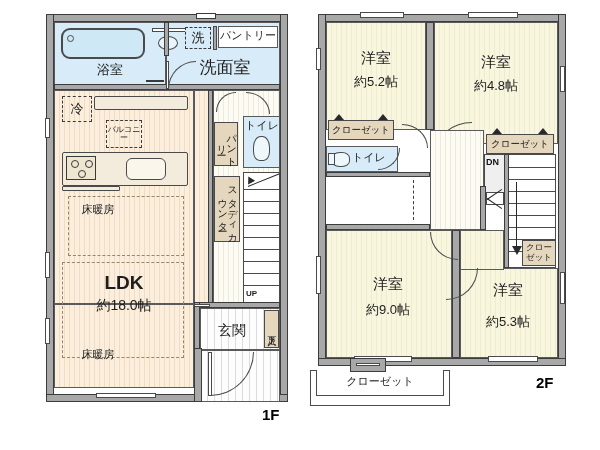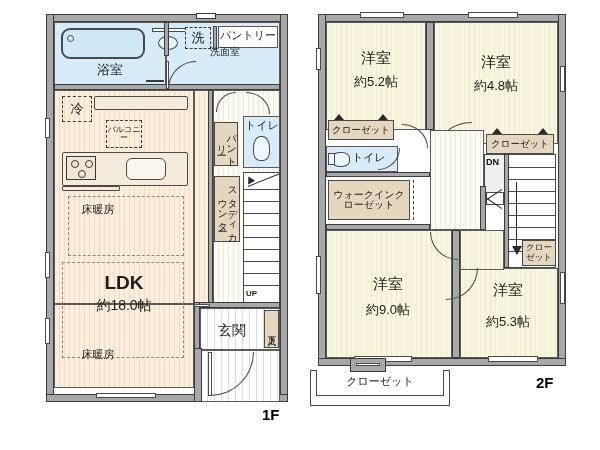--- a/index.html
+++ b/index.html
@@ -107,21 +107,21 @@
     <div class="wall" style="left:54px;top:84px;width:226px;height:6px;"></div>
 
     <div class="dashlbl fl-water" style="left:185px;top:27px;width:26px;height:22px;font-size:13px;">
       <span>洗</span>
     </div>
     <div class="wallthin" style="left:213px;top:26px;width:4px;height:24px;"></div>
     <div class="room" style="left:218px;top:26px;width:60px;height:22px;background:#ffffff;"></div>
     <div class="lbl" style="left:220px;top:30px;width:56px;font-size:11px;">パントリー</div>
 
     <div class="lbl c" style="left:110px;top:70px;font-size:13px;">浴室</div>
-    <div class="lbl c" style="left:225px;top:52px;font-size:10px;">洗面室</div>
+    <div class="lbl c" style="left:225px;top:68px;font-size:17px;">洗面室</div>
 
     <div class="windowtick" style="left:196px;top:12px;width:20px;height:2px;background:#fff;border:1px solid #3a3a3a;box-sizing:border-box;height:6px;top:13px;"></div>
 
     <div class="slidemark" style="left:146px;top:80px;width:18px;height:2px;"></div>
 
     <div class="swing tl" style="left:168px;top:61px;width:28px;height:28px;background:transparent;"></div>
     <div class="slide" style="left:166px;top:61px;width:3px;height:28px;"></div>
 
     <div class="room fl-ldk" style="left:54px;top:90px;width:140px;height:214px;"></div>
     <div class="room fl-ldk" style="left:54px;top:304px;width:140px;height:84px;"></div>
@@ -251,23 +251,20 @@
     <div class="swing tr" style="left:102px;top:124px;width:26px;height:24px;background:transparent;"></div>
     <div class="swing tl" style="left:136px;top:122px;width:36px;height:30px;background:transparent;"></div>
 
     <div class="room fl-water" style="left:26px;top:146px;width:72px;height:26px;"></div>
     <div class="lbl" style="left:52px;top:152px;font-size:11px;">トイレ</div>
     <div class="wc" style="left:30px;top:152px;width:20px;height:15px;border-radius:50% 40% 40% 50%;"></div>
     <div class="wctank" style="left:28px;top:153px;width:7px;height:12px;"></div>
     <div class="swing br" style="left:78px;top:148px;width:22px;height:22px;background:transparent;"></div>
 
     <div class="wall" style="left:26px;top:172px;width:104px;height:5px;"></div>
-    <div class="boxlbl" style="left:28px;top:180px;width:82px;height:40px;font-size:10px;padding:0 1px;">
-      <span style="display:block;">ウォークインクローゼット</span>
-    </div>
     <div class="dashlbl" style="left:108px;top:180px;width:6px;height:40px;background:transparent;border-top:none;border-bottom:none;border-left:none;"></div>
     <div class="wall" style="left:26px;top:224px;width:104px;height:6px;"></div>
 
     <div class="room fl-hall" style="left:130px;top:130px;width:54px;height:100px;"></div>
 
     <div class="stairs" style="left:208px;top:154px;width:48px;height:114px;">
       <div class="tread" style="top:12px;"></div>
       <div class="tread" style="top:24px;"></div>
       <div class="tread" style="top:36px;"></div>
       <div class="tread" style="top:48px;"></div>

